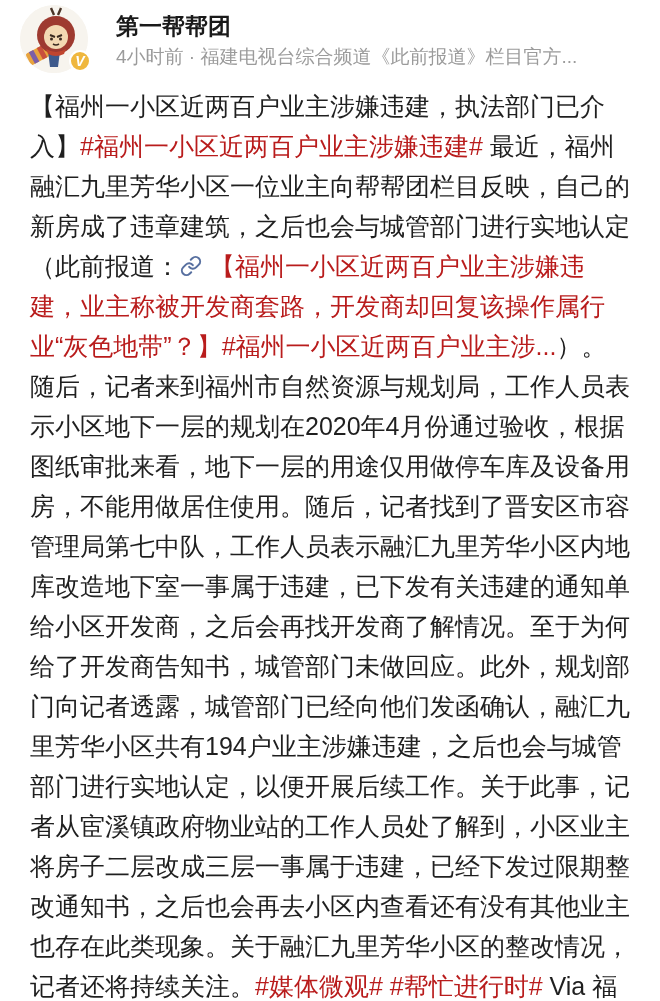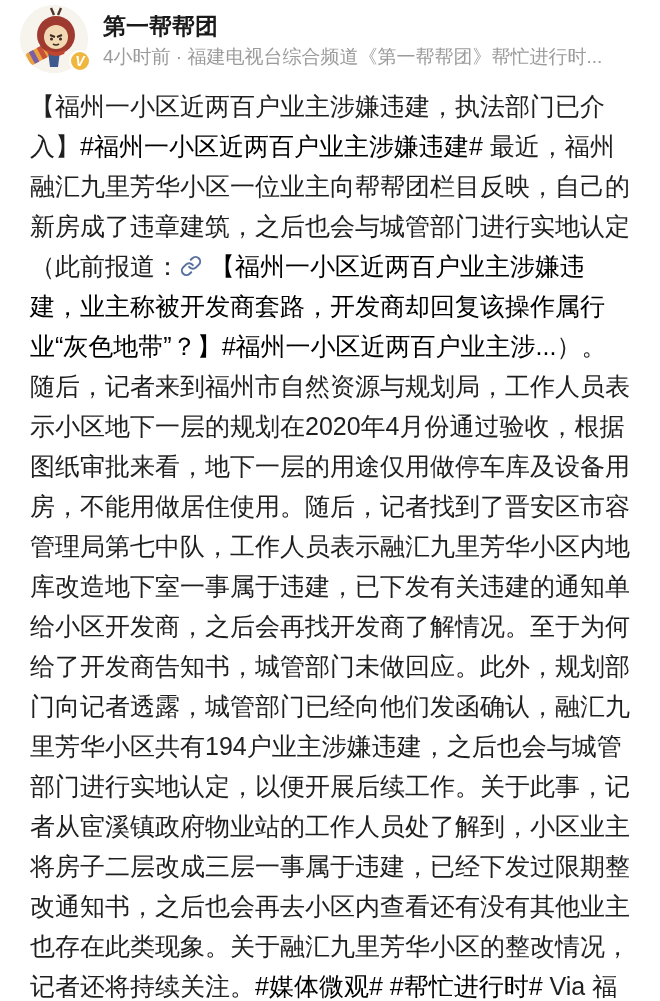--- a/index.html
+++ b/index.html
@@ -41,21 +41,21 @@
     border-radius: 50%;
     border: 2px solid #ffffff;
     color: #ffffff;
     font-size: 14px;
     font-weight: 700;
     display: flex;
     align-items: center;
     justify-content: center;
     font-style: italic;
   }
-  .header-info { margin-left: 15px; padding-top: 7px; min-width: 0; }
+  .header-info { margin-left: 28px; padding-top: 7px; min-width: 0; }
   .screen-name {
     font-size: 23px;
     font-weight: 700;
     color: #1a1a1a;
     line-height: 28px;
   }
   .meta-line {
     margin-top: 5px;
     font-size: 19px;
     color: #9b9b9b;
@@ -77,21 +77,21 @@
   .seg-hashtag, .seg-link { cursor: pointer; }
   .seg-icon {
     display: inline-block;
     width: 26px;
     height: 22px;
     vertical-align: -2px;
     margin-right: 4px;
   }
   .seg-icon svg { width: 22px; height: 22px; }
 </style>
-<style>.seg-hashtag,.seg-link{color:#000000;}.v-badge{background:#efb73e;}</style></head>
+<style>.seg-hashtag,.seg-link{color:#b91c1c;}.v-badge{background:#efb73e;}</style></head>
 <body>
 
 <div class="post">
 
   <div class="header">
     <div class="avatar-wrap">
       <svg class="avatar" viewBox="0 0 68 68">
         <circle cx="34" cy="34" r="34" fill="#f7f4ee"></circle>
 
         <g transform="rotate(-28 24 46)">
@@ -112,21 +112,21 @@
         <circle cx="31.5" cy="34" r="1.5" fill="#3a2a20"></circle>
         <circle cx="40.5" cy="34" r="1.5" fill="#3a2a20"></circle>
         <path d="M33 39 q3 2 6 0" stroke="#3a2a20" stroke-width="1.6" fill="none"></path>
 
         <path d="M26 44 q10 6 20 0 l-2 5 q-8 4 -16 0 Z" fill="#c0452f"></path>
       </svg>
       <div class="v-badge">V</div>
     </div>
     <div class="header-info">
       <div class="screen-name">第一帮帮团</div>
-      <div class="meta-line">4小时前 · 福建电视台综合频道《第一帮帮团》帮忙进行时...</div>
+      <div class="meta-line">4小时前 · 福建电视台综合频道《此前报道》栏目官方...</div>
     </div>
   </div>
 
   <div class="post-text"><span class="seg-text">【福州一小区近两百户业主涉嫌违建，执法部门已介入】</span><span class="seg-hashtag">#福州一小区近两百户业主涉嫌违建#</span><span class="seg-text"> 最近，福州融汇九里芳华小区一位业主向帮帮团栏目反映，自己的新房成了违章建筑，之后也会与城管部门进行实地认定（此前报道：</span><span class="seg-icon"><svg viewBox="0 0 24 24" fill="none" stroke="#5870a0" stroke-width="2.2" stroke-linecap="round" stroke-linejoin="round">
           <path d="M10 13a5 5 0 0 0 7.54.54l3-3a5 5 0 0 0-7.07-7.07l-1.72 1.71"></path>
           <path d="M14 11a5 5 0 0 0-7.54-.54l-3 3a5 5 0 0 0 7.07 7.07l1.71-1.71"></path>
         </svg></span><span class="seg-link">【福州一小区近两百户业主涉嫌违建，业主称被开发商套路，开发商却回复该操作属行业“灰色地带”？】#福州一小区近两百户业主涉...</span><span class="seg-text">）。随后，记者来到福州市自然资源与规划局，工作人员表示小区地下一层的规划在2020年4月份通过验收，根据图纸审批来看，地下一层的用途仅用做停车库及设备用房，不能用做居住使用。随后，记者找到了晋安区市容管理局第七中队，工作人员表示融汇九里芳华小区内地库改造地下室一事属于违建，已下发有关违建的通知单给小区开发商，之后会再找开发商了解情况。至于为何给了开发商告知书，城管部门未做回应。此外，规划部门向记者透露，城管部门已经向他们发函确认，融汇九里芳华小区共有194户业主涉嫌违建，之后也会与城管部门进行实地认定，以便开展后续工作。关于此事，记者从宦溪镇政府物业站的工作人员处了解到，小区业主将房子二层改成三层一事属于违建，已经下发过限期整改通知书，之后也会再去小区内查看还有没有其他业主也存在此类现象。关于融汇九里芳华小区的整改情况，记者还将持续关注。</span><span class="seg-hashtag">#媒体微观#</span><span class="seg-text"> </span><span class="seg-hashtag">#帮忙进行时#</span><span class="seg-text">  Via 福建电视台第一帮帮团</span></div>
 
 </div>
 

